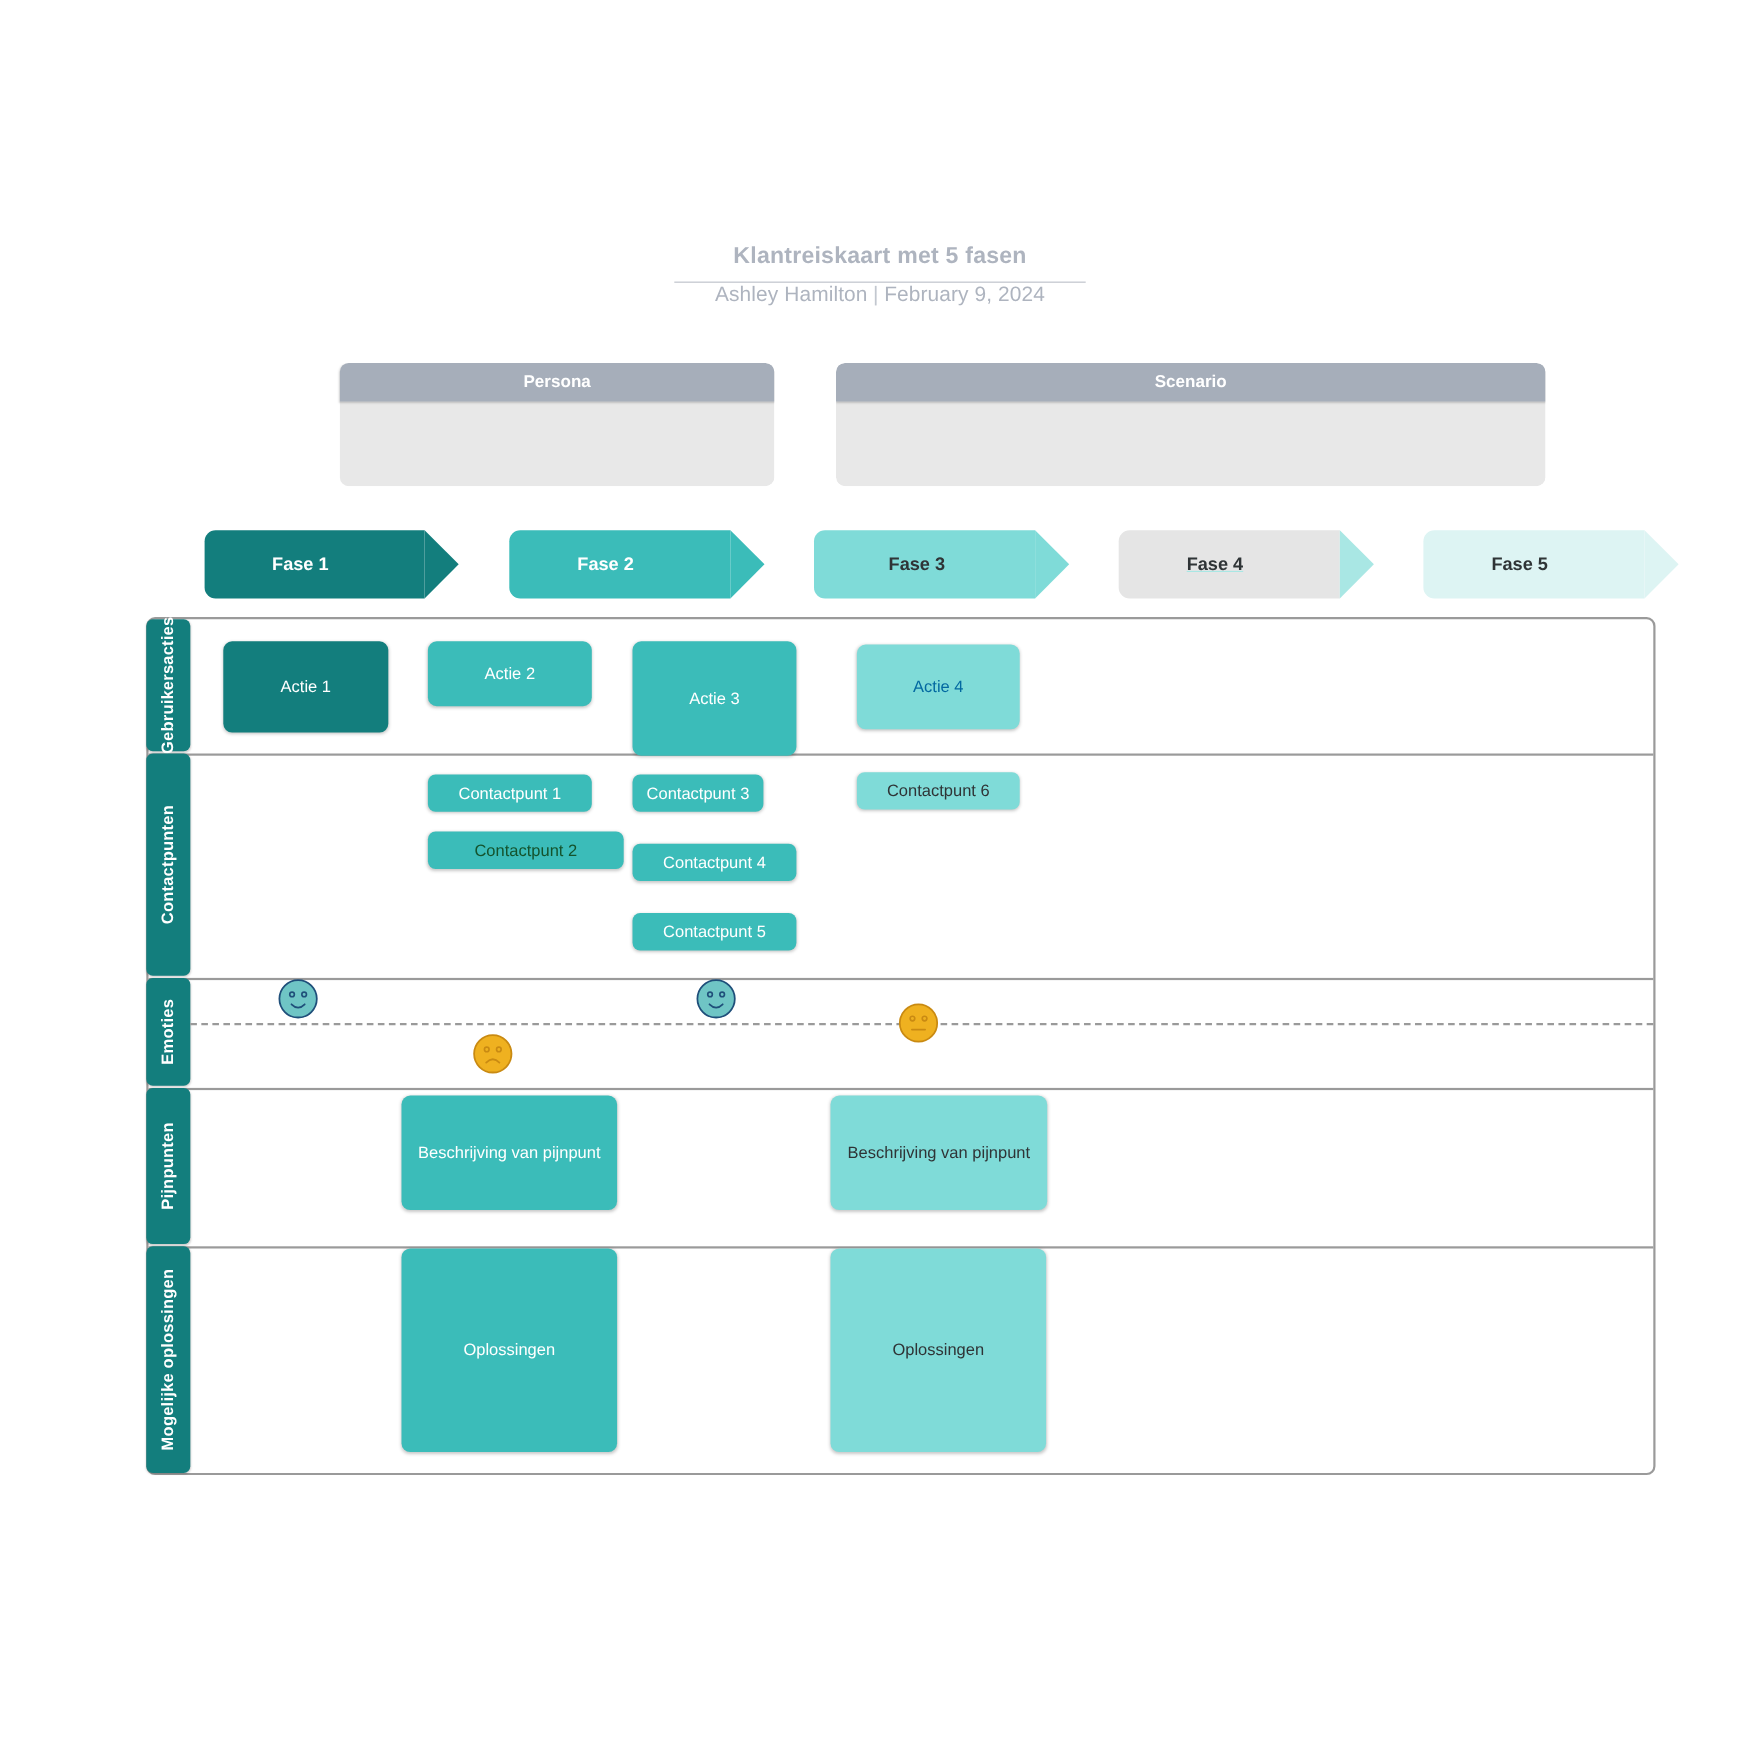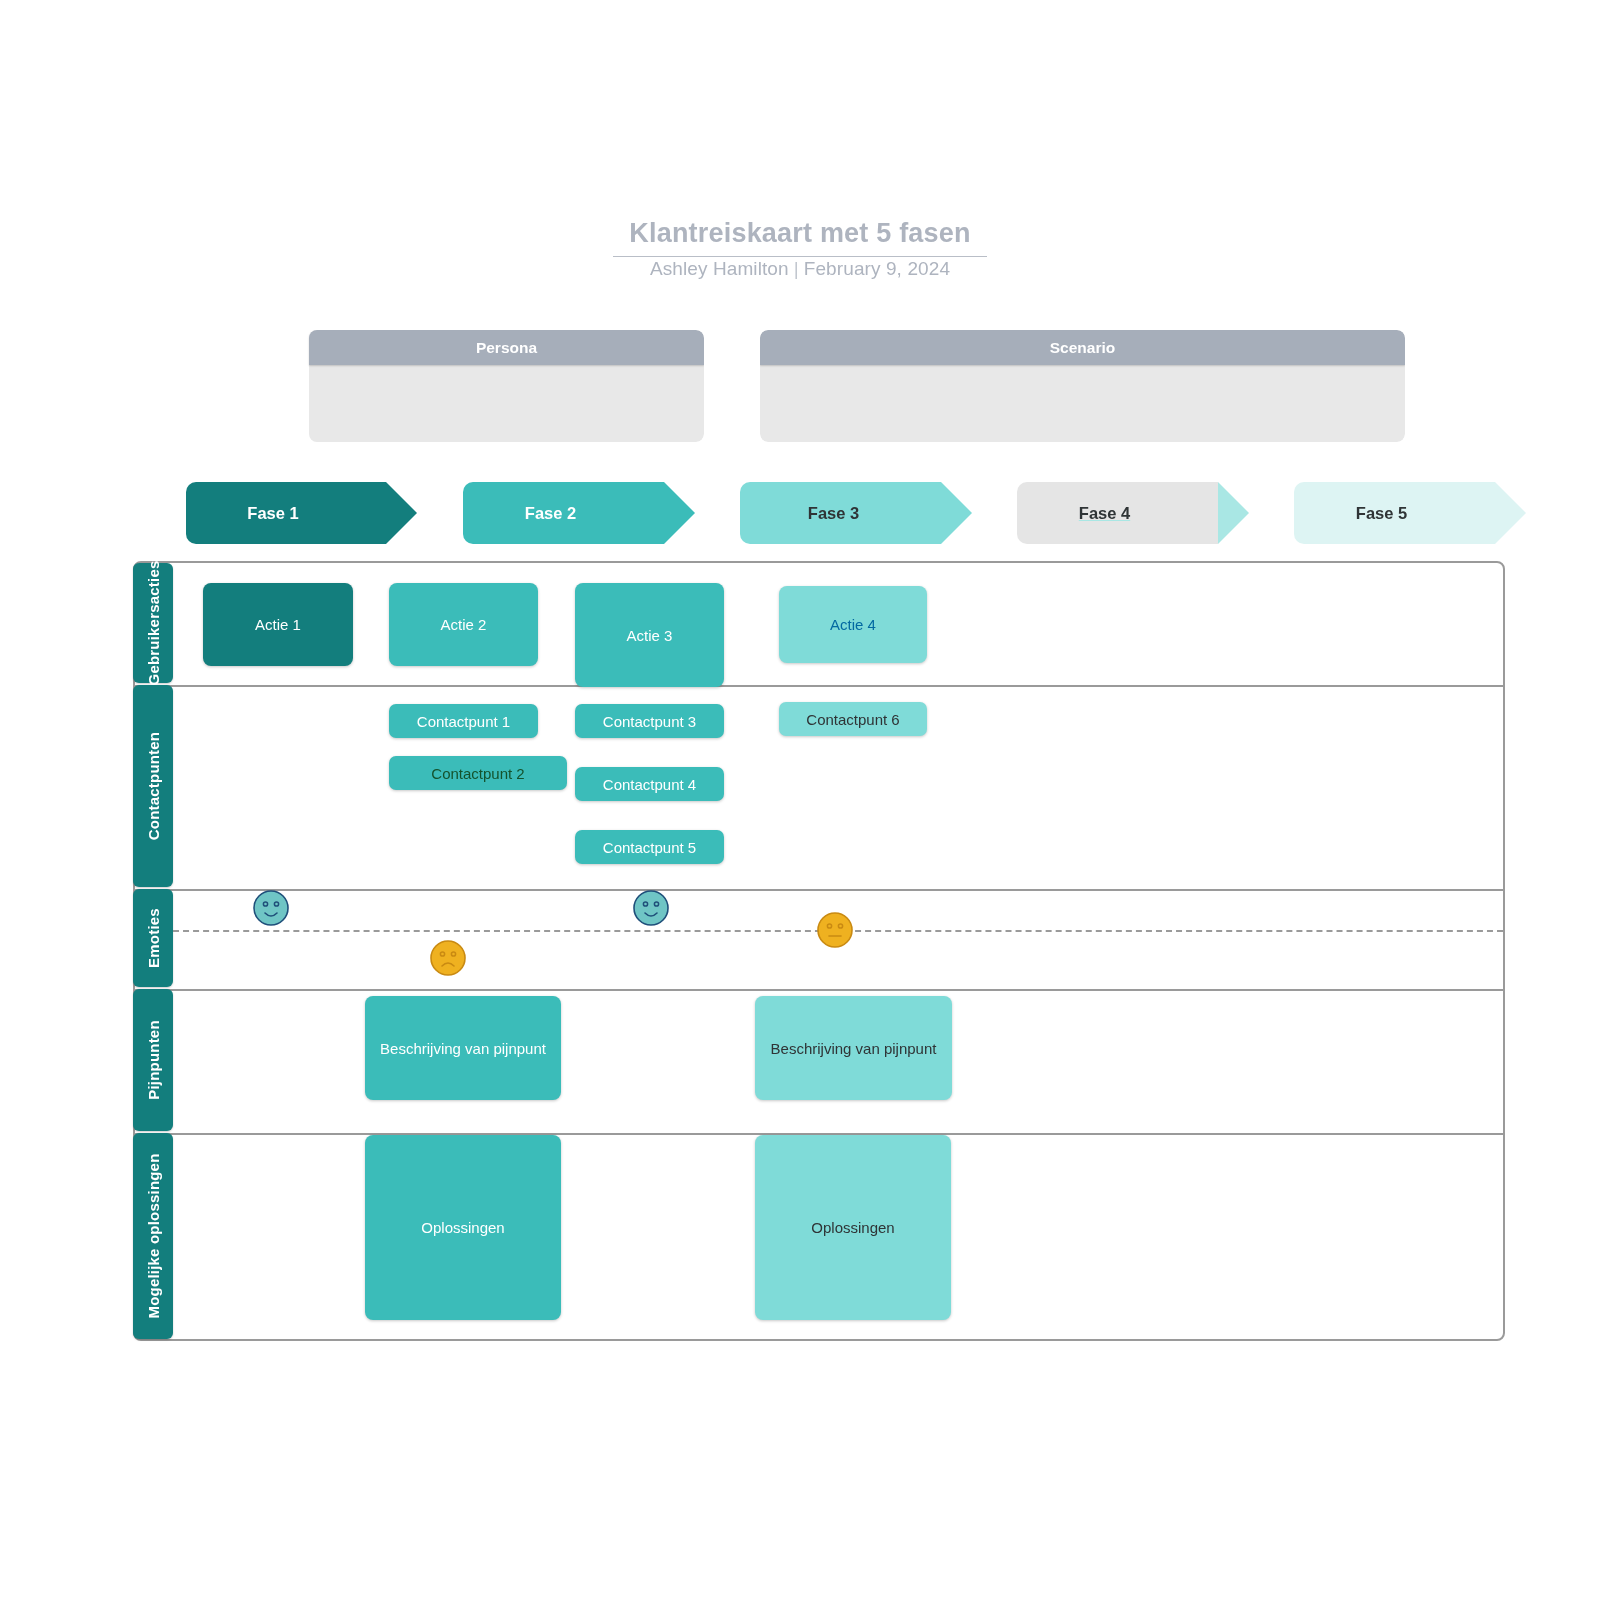--- a/index.html
+++ b/index.html
@@ -9,21 +9,21 @@
     font-family:"Liberation Sans", sans-serif;
     position:relative;
     overflow:hidden;
     -webkit-font-smoothing:antialiased;
   }
   .abs{position:absolute;}
 
   
   #title-block{left:0;top:216px;width:1600px;text-align:center;}
   #page-title{
-    font-size:27px;font-weight:bold;color:#aeb4bf;letter-spacing:.2px;
+    font-size:21px;font-weight:bold;color:#aeb4bf;letter-spacing:.2px;
     line-height:34px;
   }
   #title-rule{
     width:374px;height:1px;background:#b9bec7;margin:6px auto 0 auto;
   }
   #byline{
     margin-top:1px;font-size:19px;color:#aeb4bf;letter-spacing:.1px;
   }
   #byline .sep{padding:0 5px;color:#c2c7cf;}
 
@@ -166,26 +166,26 @@
     <div class="rowlabel" style="position: absolute; left: 133px; top: 989px; height: 142px;">
       <span>Pijnpunten</span>
     </div>
     <div class="rowlabel" style="position: absolute; left: 133px; top: 1133px; height: 206px;">
       <span>Mogelijke oplossingen</span>
     </div>
   </div>
 
 <div id="cards-layer">
     <div class="card" style="left: 203px; top: 583px; width: 150px; height: 83px; background: rgb(19, 126, 125); color: rgb(255, 255, 255);">Actie 1</div>
-    <div class="card" style="left: 389px; top: 583px; width: 149px; height: 83px; background: rgb(59, 188, 185); color: rgb(255, 255, 255);">Actie 2</div>
+    <div class="card" style="left: 389px; top: 583px; width: 149px; height: 59px; background: rgb(59, 188, 185); color: rgb(255, 255, 255);">Actie 2</div>
     <div class="card" style="left: 575px; top: 583px; width: 149px; height: 104px; background: rgb(59, 188, 185); color: rgb(255, 255, 255);">Actie 3</div>
     <div class="card" style="left: 779px; top: 586px; width: 148px; height: 77px; background: rgb(127, 219, 216); color: #0369a1;">Actie 4</div>
     <div class="pill" style="left: 389px; top: 704px; width: 149px; background: rgb(59, 188, 185); color: rgb(255, 255, 255);">Contactpunt 1</div>
     <div class="pill" style="left: 389px; top: 756px; width: 178px; background: rgb(59, 188, 185); color: #14532d;">Contactpunt 2</div>
-    <div class="pill" style="left: 575px; top: 704px; width: 149px; background: rgb(59, 188, 185); color: rgb(255, 255, 255);">Contactpunt 3</div>
+    <div class="pill" style="left: 575px; top: 704px; width: 119px; background: rgb(59, 188, 185); color: rgb(255, 255, 255);">Contactpunt 3</div>
     <div class="pill" style="left: 575px; top: 767px; width: 149px; background: rgb(59, 188, 185); color: rgb(255, 255, 255);">Contactpunt 4</div>
     <div class="pill" style="left: 575px; top: 830px; width: 149px; background: rgb(59, 188, 185); color: rgb(255, 255, 255);">Contactpunt 5</div>
     <div class="pill" style="left: 779px; top: 702px; width: 148px; background: rgb(127, 219, 216); color: rgb(47, 52, 54);">Contactpunt 6</div>
     <div class="card" style="left: 365px; top: 996px; width: 196px; height: 104px; background: rgb(59, 188, 185); color: rgb(255, 255, 255);">Beschrijving van pijnpunt</div>
     <div class="card" style="left: 755px; top: 996px; width: 197px; height: 104px; background: rgb(127, 219, 216); color: rgb(47, 52, 54);">Beschrijving van pijnpunt</div>
     <div class="card" style="left: 365px; top: 1135px; width: 196px; height: 185px; background: rgb(59, 188, 185); color: rgb(255, 255, 255);">Oplossingen</div>
     <div class="card" style="left: 755px; top: 1135px; width: 196px; height: 185px; background: rgb(127, 219, 216); color: rgb(47, 52, 54);">Oplossingen</div>
     <div id="emotion-baseline" style="left: 173px; top: 930px; width: 1330px;"></div>
     <div class="face" style="left: 252px; top: 889px;"><svg width="38" height="38" viewBox="0 0 38 38">
         <circle cx="19" cy="19" r="17" fill="#6fc5c5" stroke="#1f4f7a" stroke-width="1.6"></circle>

